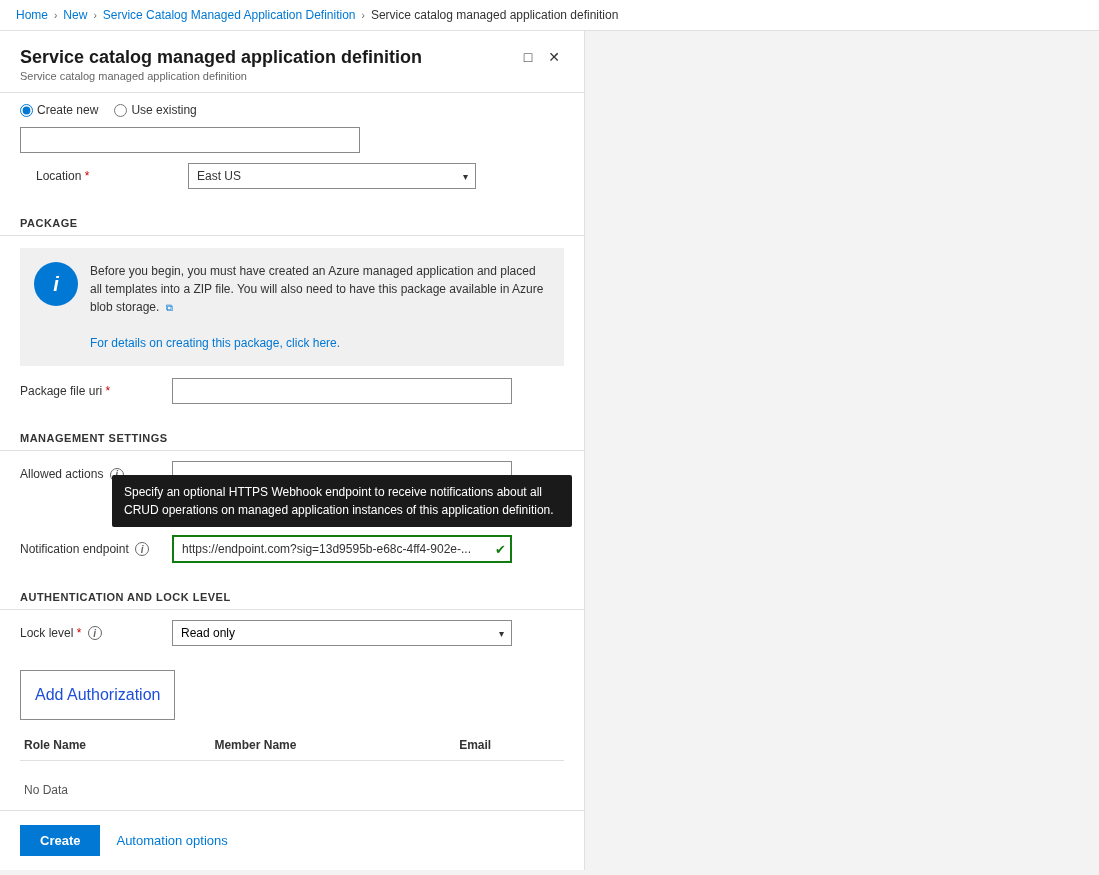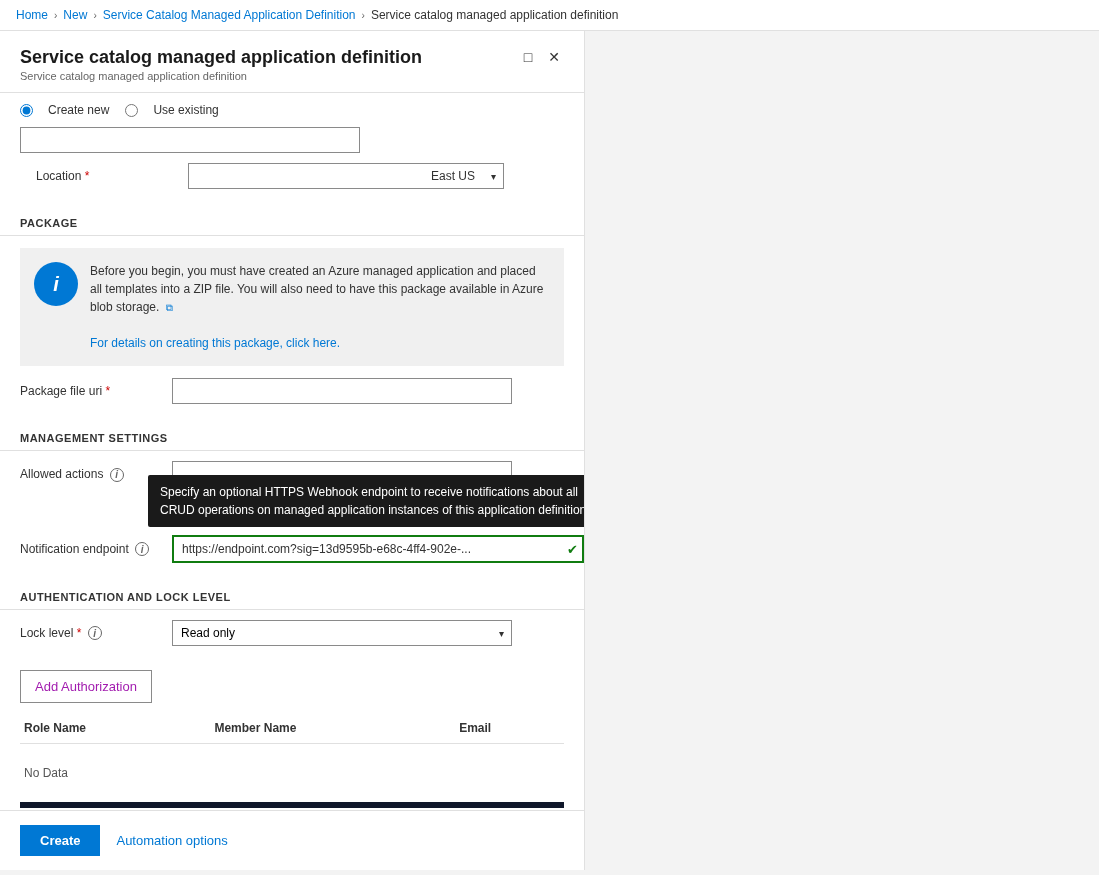--- a/index.html
+++ b/index.html
@@ -131,42 +131,42 @@
       -webkit-appearance: none;
       background-image: none;
       padding-right: 28px;
       position: relative;
     }
 
     .select-wrapper {
       position: relative;
       display: inline-block;
     }
-    .select-wrapper select { width: 316px; text-align: right; }
+    .select-wrapper select { width: 288px; }
     .select-arrow {
       position: absolute;
       right: 8px;
       top: 50%;
       transform: translateY(-50%);
       pointer-events: none;
       font-size: 10px;
       color: #333;
     }
 
     
     .radio-group {
       display: flex;
       align-items: center;
       gap: 16px;
       padding: 10px 20px;
     }
     .radio-item {
       display: flex;
       align-items: center;
-      gap: 15px;
+      gap: 4px;
       font-size: 12px;
       cursor: pointer;
     }
     .radio-item input[type="radio"] { cursor: pointer; accent-color: #0078d4; }
 
     
     .section-header {
       font-size: 11px;
       font-weight: 700;
       color: #333;
@@ -238,21 +238,21 @@
       font-style: italic;
       font-weight: 700;
     }
 
     
     .endpoint-wrapper {
       position: relative;
       display: inline-block;
     }
     .endpoint-input {
-      width: 412px;
+      width: 340px;
       border: 2px solid #107c10;
       padding: 5px 26px 5px 8px;
       font-size: 12px;
       color: #333;
       outline: none;
       background: #fff;
     }
     .valid-check {
       position: absolute;
       right: 6px;
@@ -289,24 +289,24 @@
       cursor: pointer;
       outline: none;
     }
 
     
     .auth-section { padding: 10px 20px; }
 
     .add-auth-btn {
       background: #fff;
       border: 1px solid #8a8a8a;
-      padding: 8px 14px;
-      font-size: 13px;
-      cursor: pointer;
-      color: #a21caf;
+      padding: 15px 14px;
+      font-size: 16px;
+      cursor: pointer;
+      color: #1d4ed8;
     }
 
     
     .auth-table {
       width: 100%;
       border-collapse: collapse;
       margin-top: 10px;
     }
     .auth-table th {
       text-align: left;

